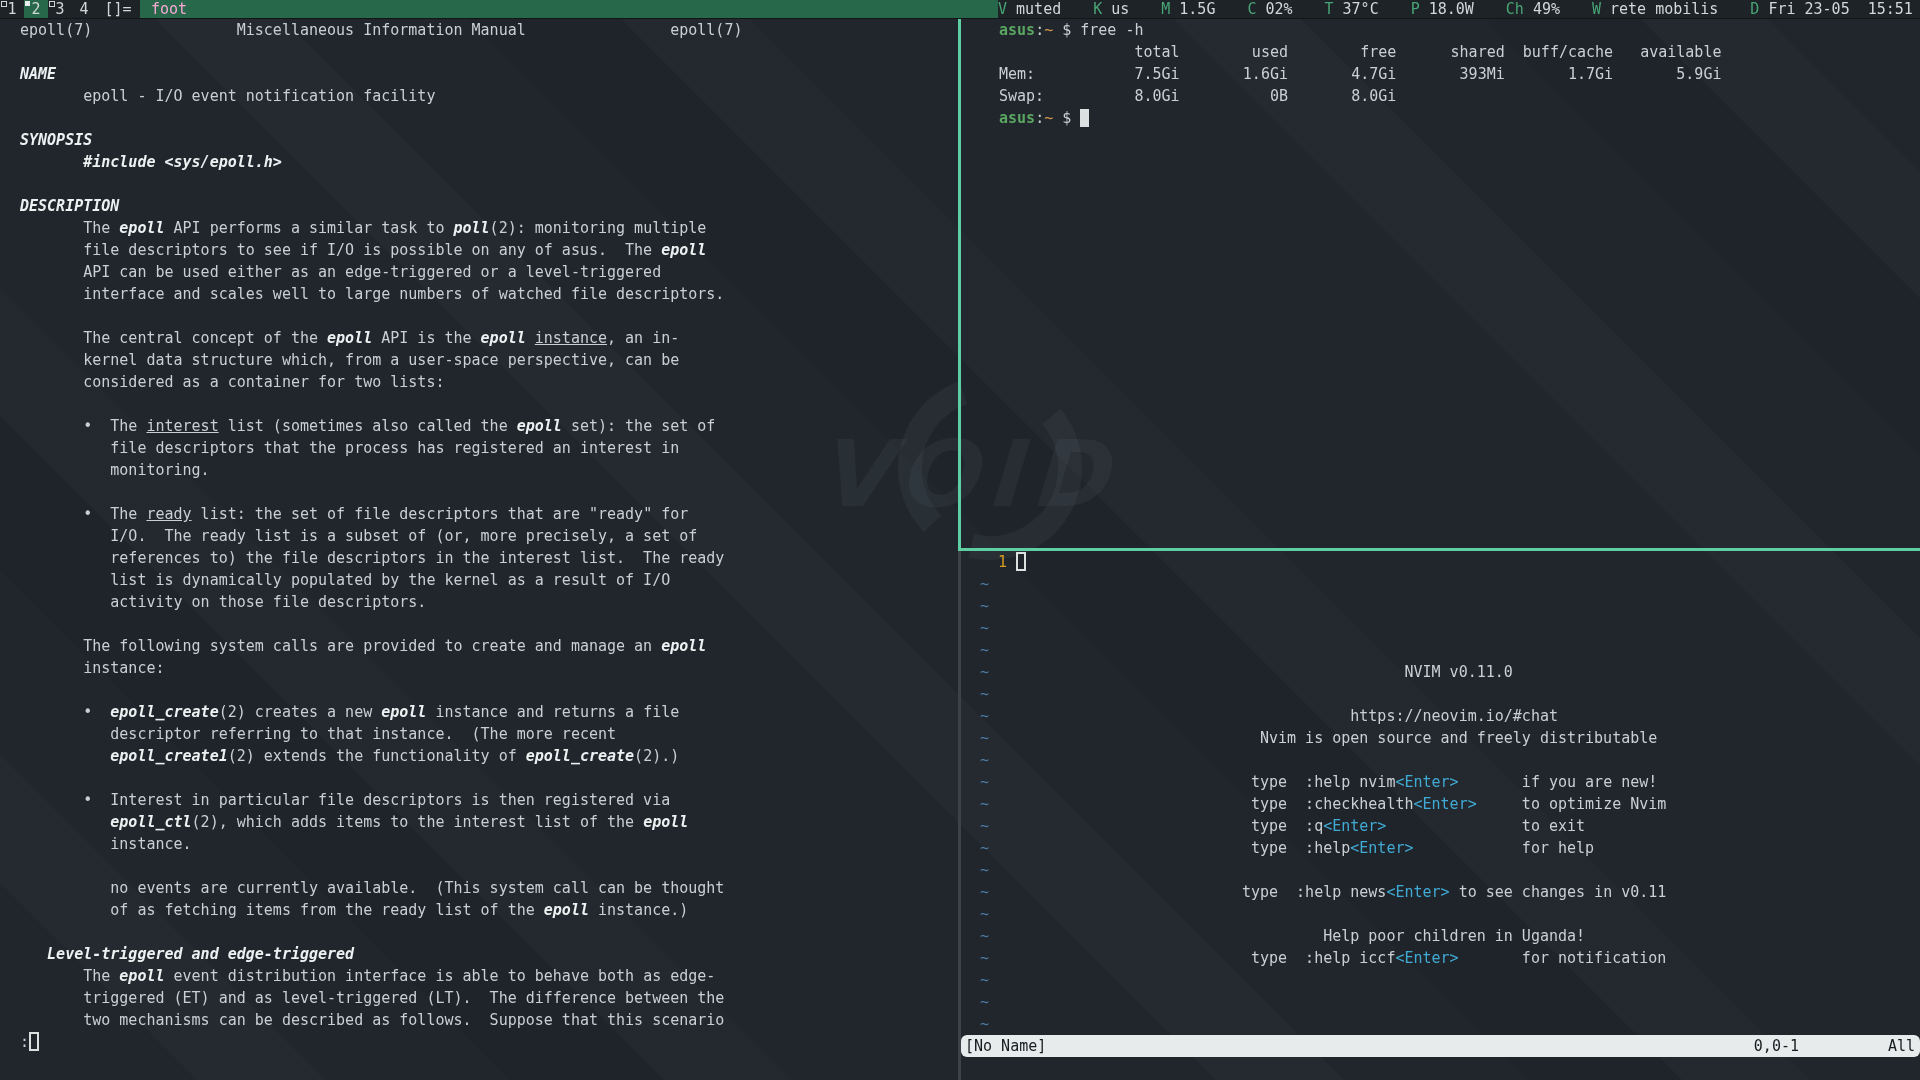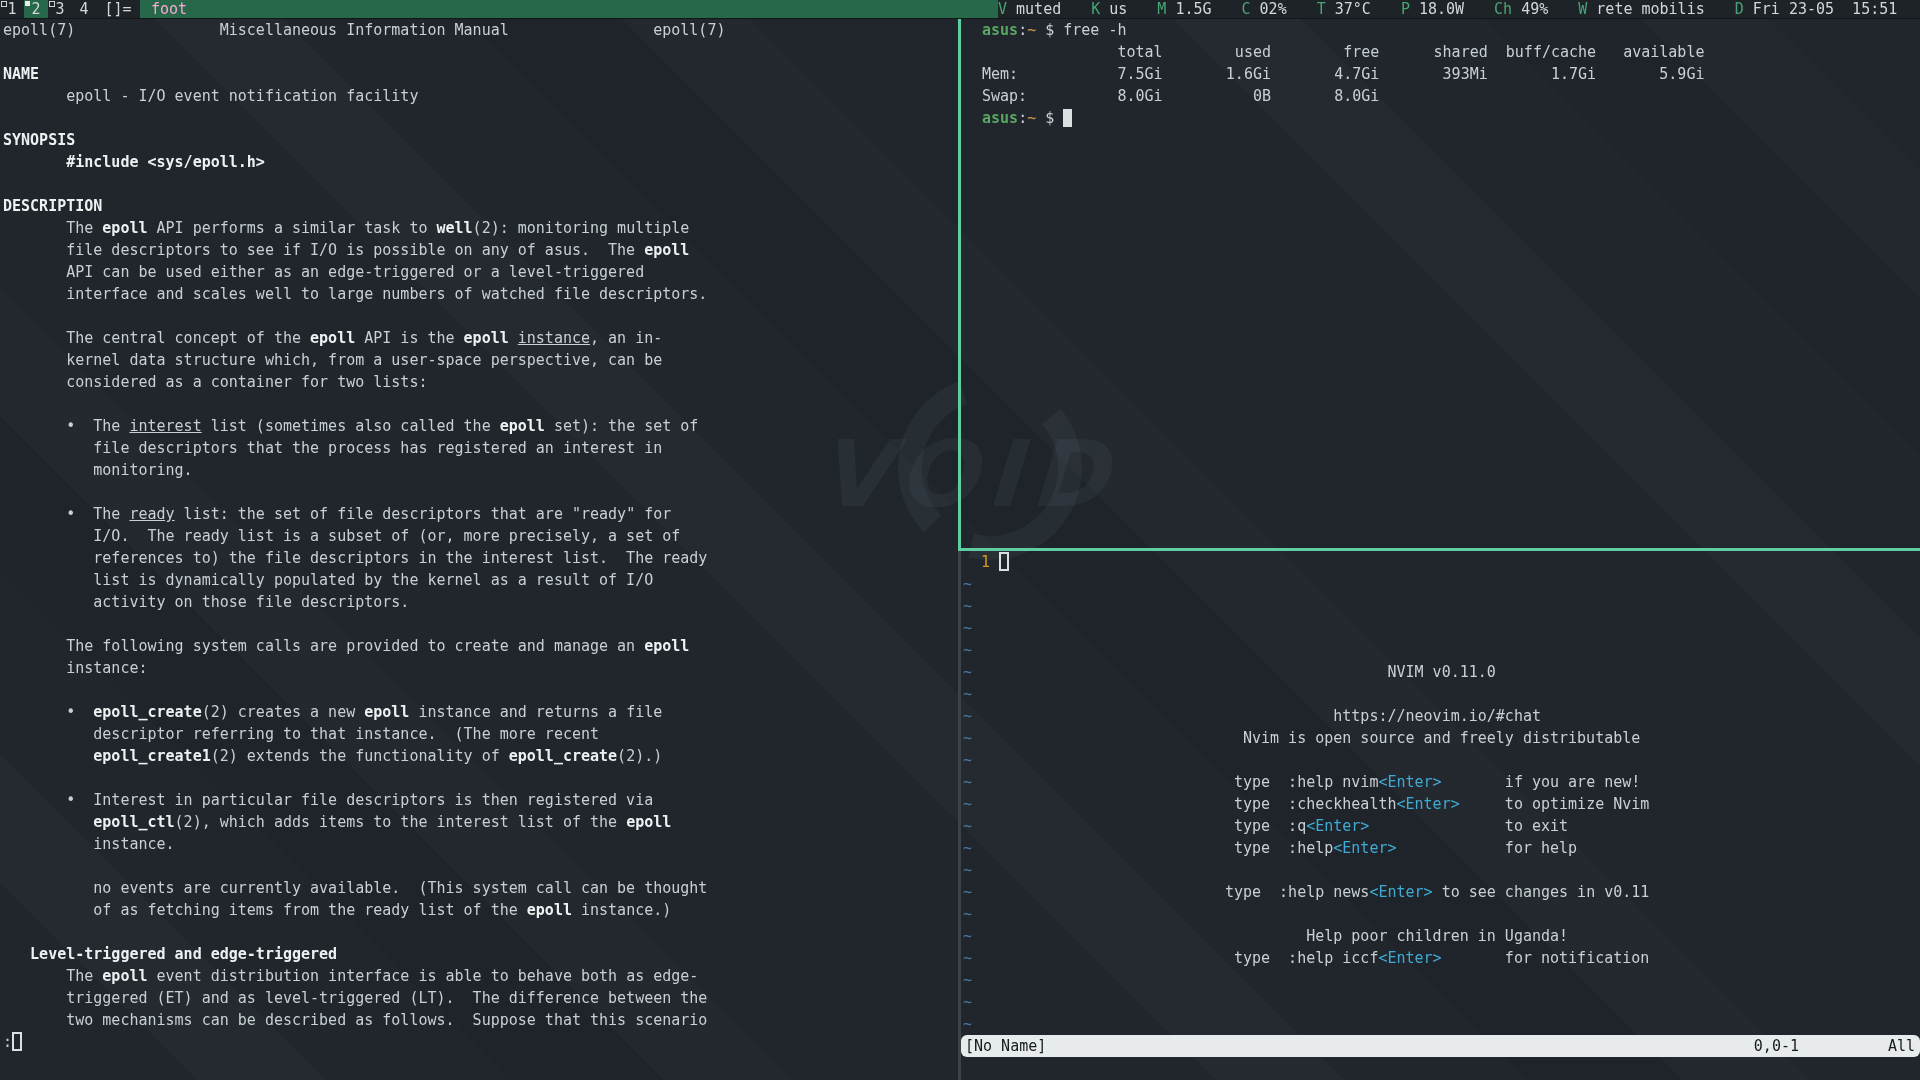--- a/index.html
+++ b/index.html
@@ -21,29 +21,29 @@
     background:#1d2327;border-bottom:1px solid #121619;display:flex;align-items:stretch;
     font-size:15px;line-height:18px;color:#d2d8d8;z-index:5;}
   .tags{display:flex;}
   .tag{position:relative;width:24px;text-align:center;}
   .tag.sel{background:var(--bar_green);}
   .sq{position:absolute;top:1px;left:1px;}
   .sq.filled{width:5px;height:5px;background:#e9eded;}
   .sq.hollow{width:4px;height:4px;border:1px solid #cfd5d5;}
   .layoutsym{width:44px;text-align:center;}
   .bartitle{width:858px;background:var(--bar_green);padding-left:11px;box-sizing:border-box;color:#f9a8d4;}
-  .statusarea{flex:1;display:flex;justify-content:flex-start;gap:30px;padding-right:7px;background:#1d2327;}
+  .statusarea{flex:1;display:flex;justify-content:space-between;gap:30px;padding-right:7px;background:#1d2327;}
   .module{white-space:pre;}
   .module .k{color:var(--status_green);}
 
   
-  .pane{position:absolute;font-size:15px;line-height:22px;color:var(--fg);z-index:2;}
+  .pane{position:absolute;font-size:15px;line-height:22px;color:var(--fg);z-index:2;margin-left:17px;}
   .trow{height:22px;white-space:pre;}
   .trow span{white-space:pre;}
-  .b{font-weight:bold;color:var(--fg_bold);}
+  .b{font-weight:bold;color:var(--fg_bold);font-style:italic;}
   .u{text-decoration:underline;}
   .pg{font-weight:bold;color:var(--prompt_green);}
   .py{color:var(--prompt_yellow);}
   .ln{color:var(--nvim_number);}
   .td{color:var(--nvim_tilde);}
   .en{color:var(--nvim_enter);}
   .cb{background:var(--cursor);color:#20262c;}
   .ch{display:inline-block;width:10px;height:19px;box-sizing:border-box;
       border:2px solid var(--cursor);vertical-align:-4px;}
 
@@ -98,21 +98,21 @@
   <div class="pane" id="man">
       <div class="trow"><span>epoll(7)                Miscellaneous Information Manual                epoll(7)</span></div>
       <div class="trow"></div>
       <div class="trow"><span class="b">NAME</span></div>
       <div class="trow"><span>       epoll - I/O event notification facility</span></div>
       <div class="trow"></div>
       <div class="trow"><span class="b">SYNOPSIS</span></div>
       <div class="trow"><span>       </span><span class="b">#include &lt;sys/epoll.h&gt;</span></div>
       <div class="trow"></div>
       <div class="trow"><span class="b">DESCRIPTION</span></div>
-      <div class="trow"><span>       The </span><span class="b">epoll</span><span> API performs a similar task to </span><span class="b">well</span><span>(2): monitoring multiple</span></div>
+      <div class="trow"><span>       The </span><span class="b">epoll</span><span> API performs a similar task to </span><span class="b">poll</span><span>(2): monitoring multiple</span></div>
       <div class="trow"><span>       file descriptors to see if I/O is possible on any of asus.  The </span><span class="b">epoll</span></div>
       <div class="trow"><span>       API can be used either as an edge-triggered or a level-triggered</span></div>
       <div class="trow"><span>       interface and scales well to large numbers of watched file descriptors.</span></div>
       <div class="trow"></div>
       <div class="trow"><span>       The central concept of the </span><span class="b">epoll</span><span> API is the </span><span class="b">epoll</span><span> </span><span class="u">instance</span><span>, an in-</span></div>
       <div class="trow"><span>       kernel data structure which, from a user-space perspective, can be</span></div>
       <div class="trow"><span>       considered as a container for two lists:</span></div>
       <div class="trow"></div>
       <div class="trow"><span>       •  The </span><span class="u">interest</span><span> list (sometimes also called the </span><span class="b">epoll</span><span> set): the set of</span></div>
       <div class="trow"><span>          file descriptors that the process has registered an interest in</span></div>

